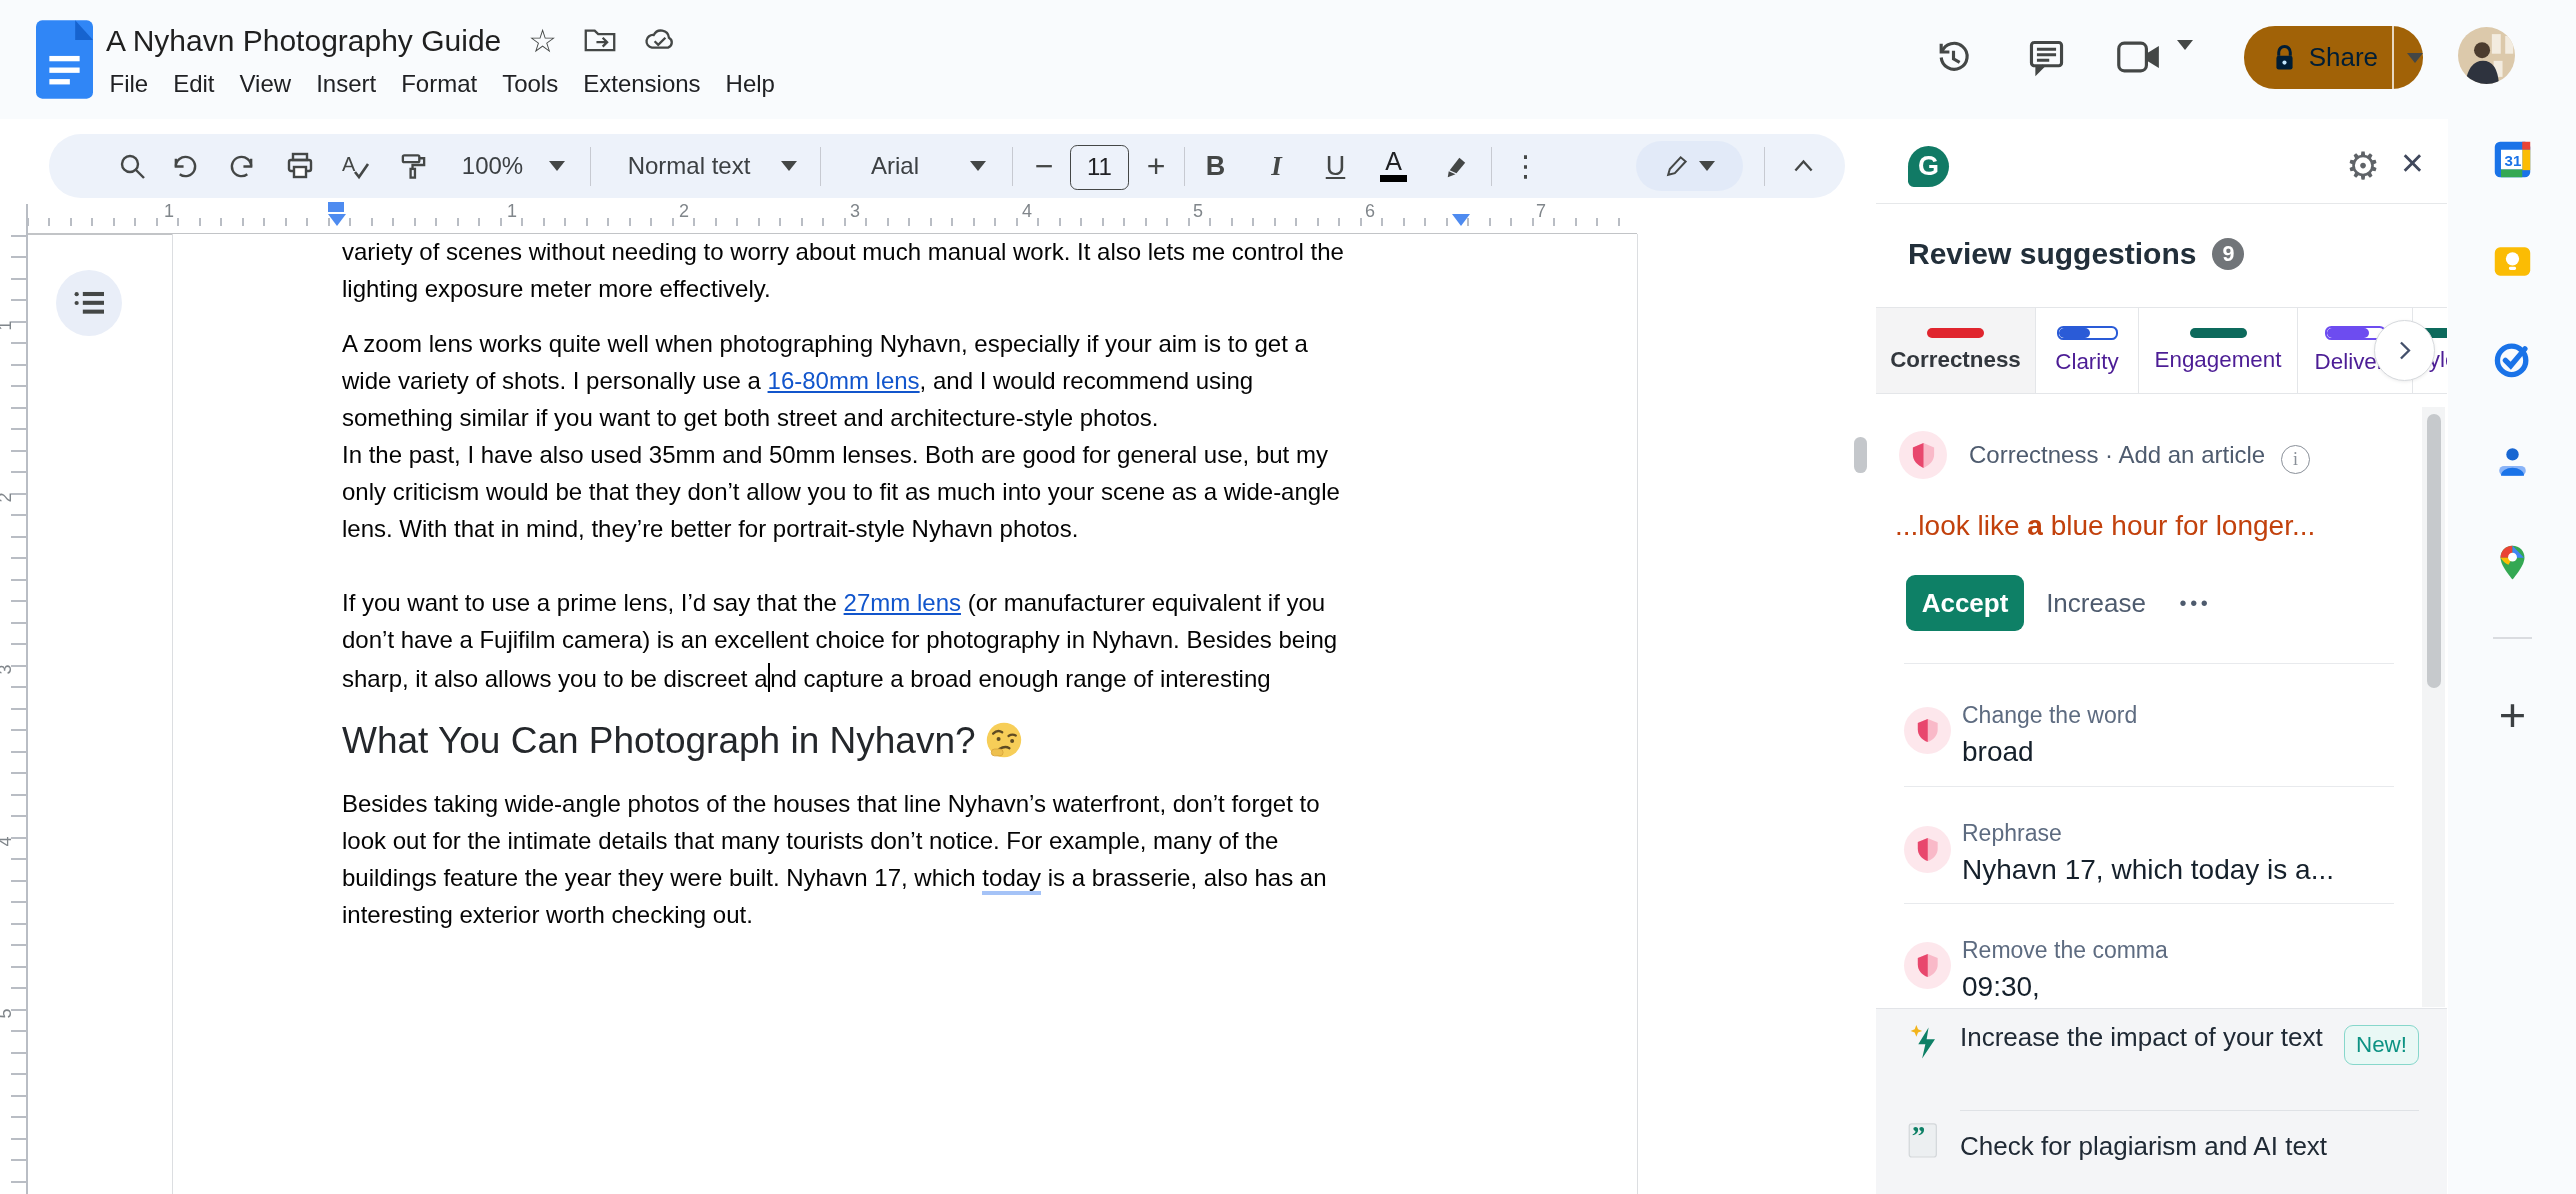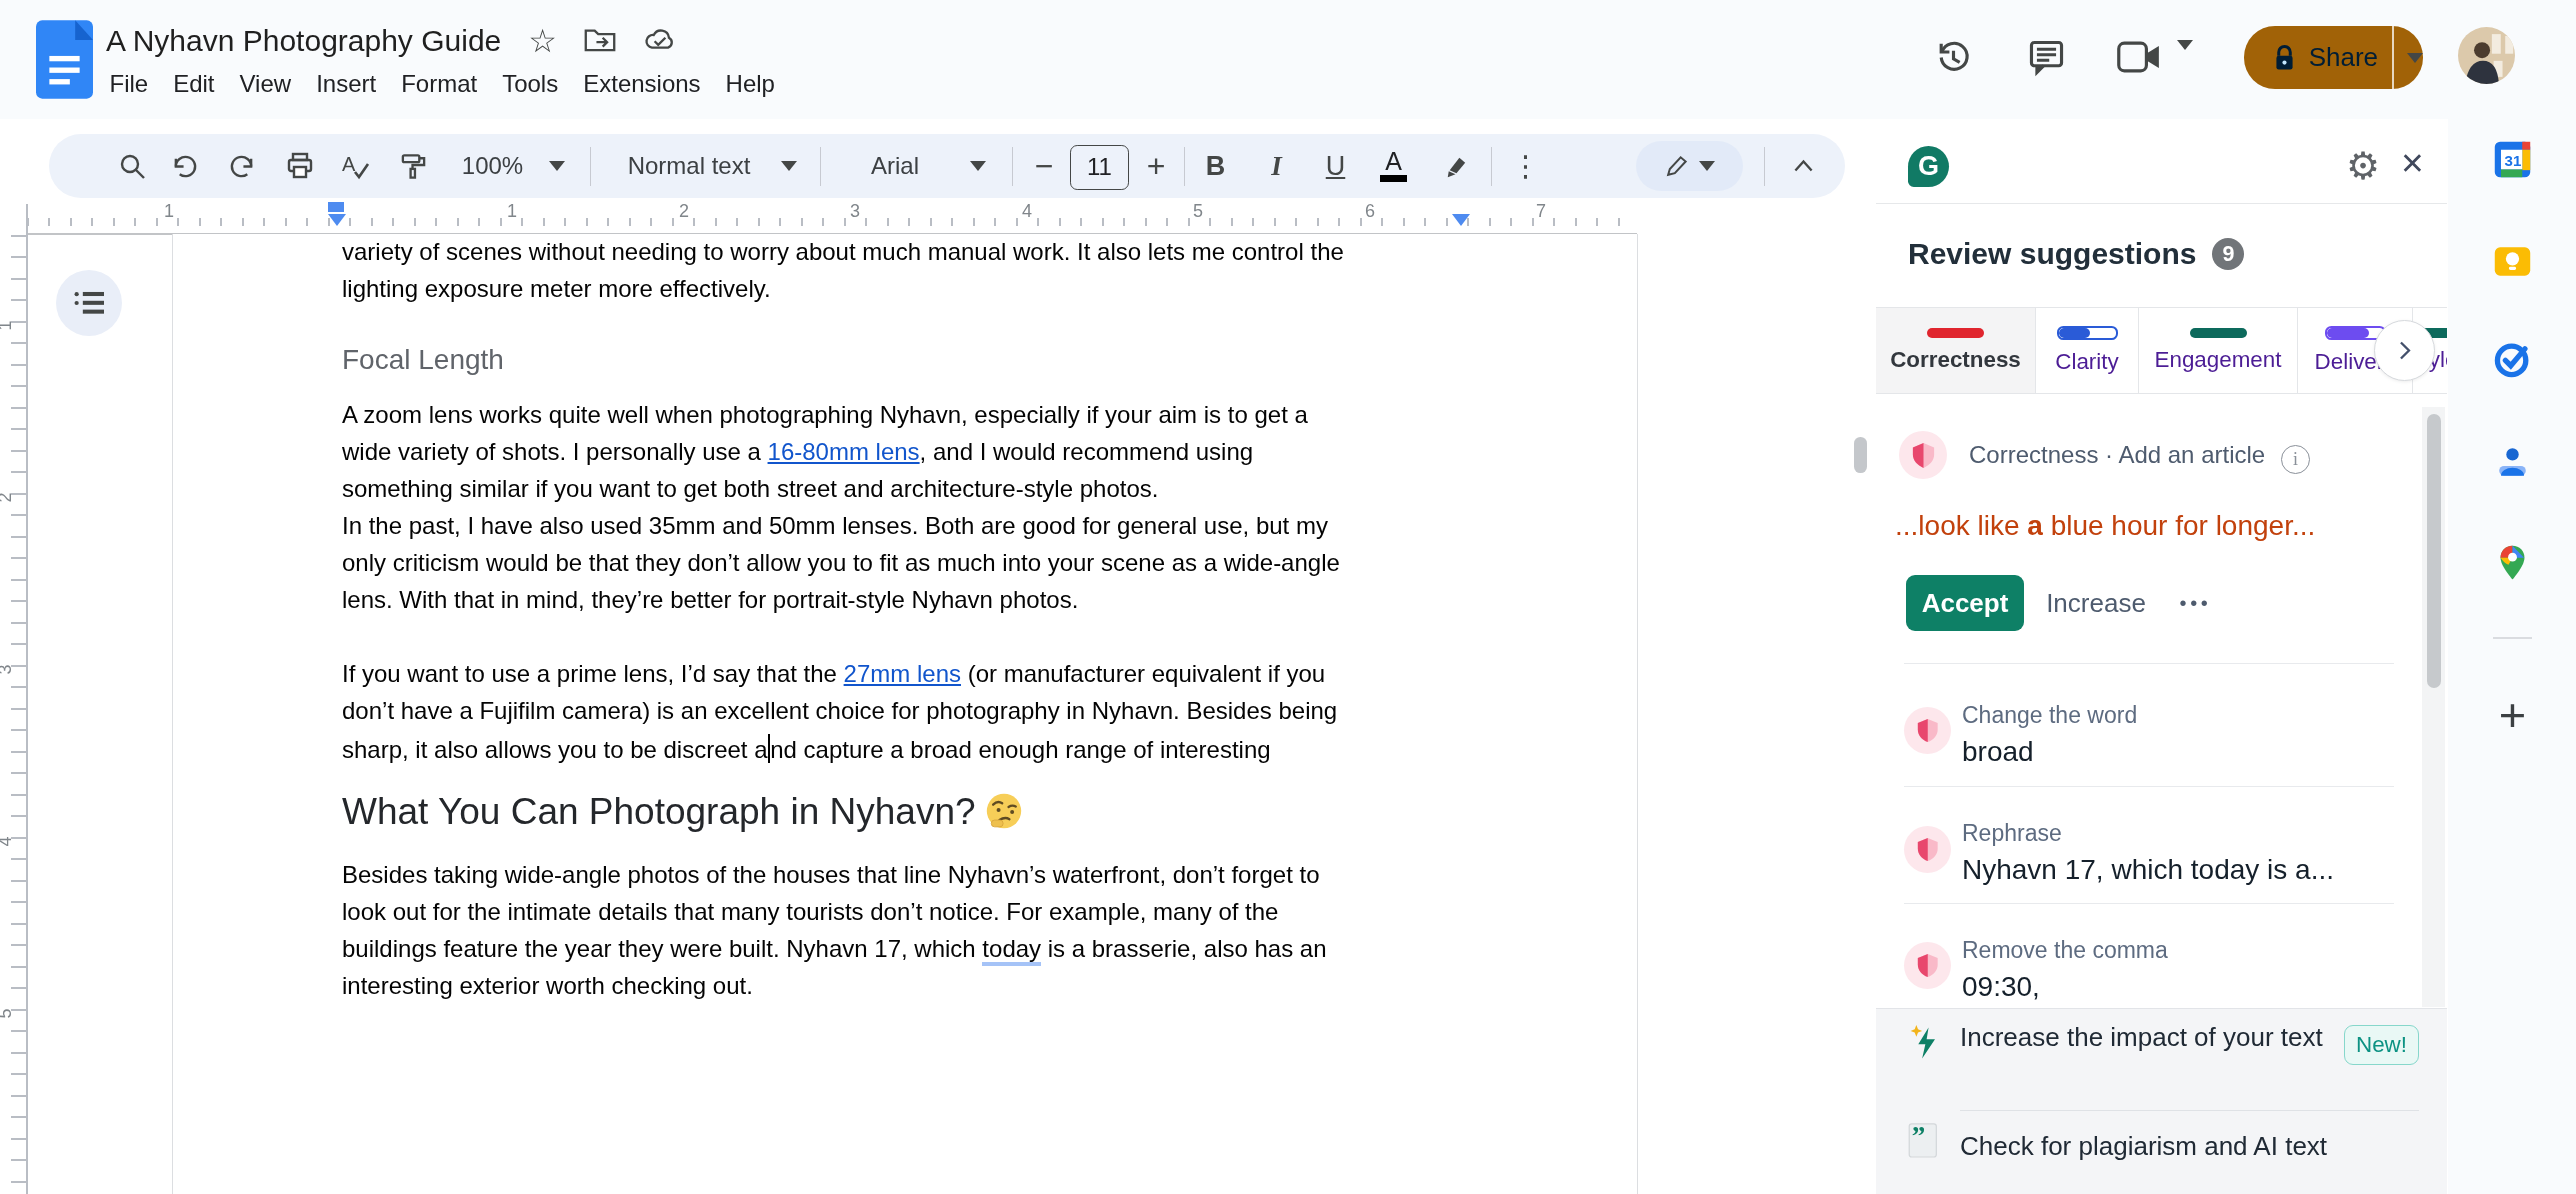--- a/index.html
+++ b/index.html
@@ -299,21 +299,20 @@
         <rect x="13" y="24.5" width="24" height="4.6" fill="#444746"></rect>
       </svg>
   </div>
 
   <div id="page"></div>
   <div id="doc">
       <div>
         <div class="line">variety of scenes without needing to worry about much manual work. It also lets me control the</div>
         <div class="line">lighting exposure meter more effectively.</div>
       </div>
-      <div class="h3">Focal Length</div>
       <div class="p1">
         <div class="line">A zoom lens works quite well when photographing Nyhavn, especially if your aim is to get a</div>
         <div class="line">wide variety of shots. I personally use a <span class="link">16-80mm lens</span>, and I would recommend using</div>
         <div class="line">something similar if you want to get both street and architecture-style photos.</div>
         <div class="line">In the past, I have also used 35mm and 50mm lenses. Both are good for general use, but my</div>
         <div class="line">only criticism would be that they don’t allow you to fit as much into your scene as a wide-angle</div>
         <div class="line">lens. With that in mind, they’re better for portrait-style Nyhavn photos.</div>
       </div>
       <div class="p2">
         <div class="line">If you want to use a prime lens, I’d say that the <span class="link">27mm lens</span> (or manufacturer equivalent if you</div>

